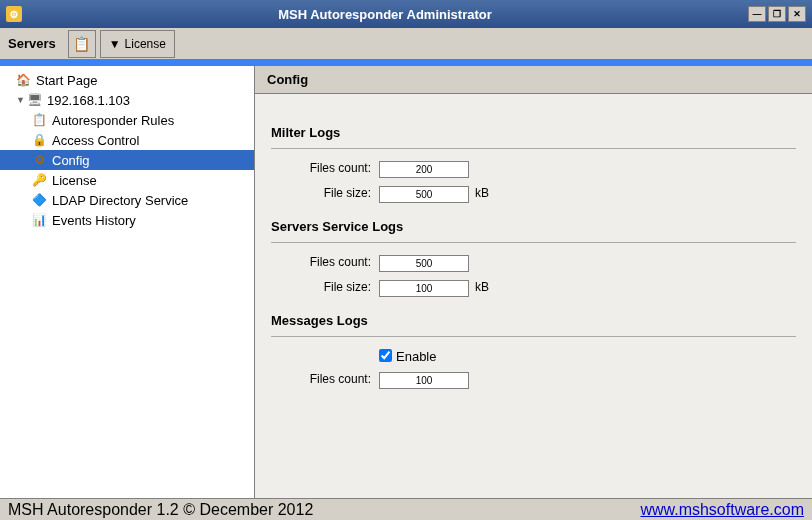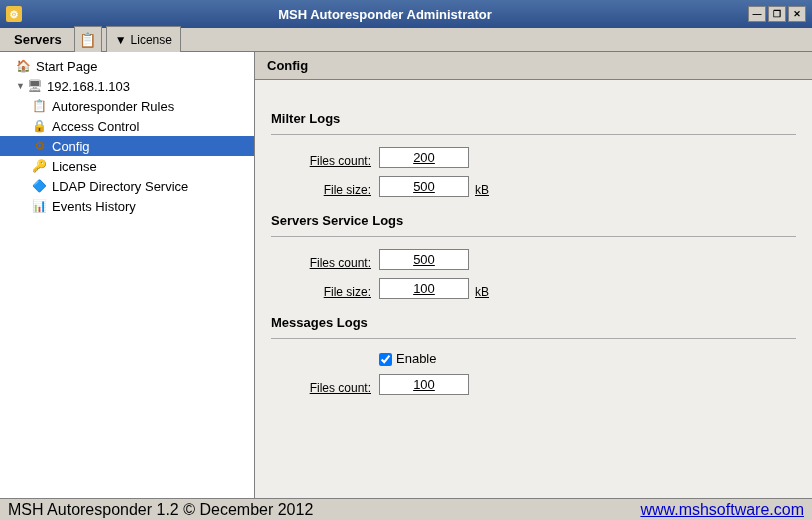--- a/index.html
+++ b/index.html
@@ -64,26 +64,26 @@
     
     .main-container {
       display: flex;
       flex-direction: column;
       height: 492px;
     }
 
     
     .toolbar {
       background: #d4d0c8;
-      border-bottom: 1px solid #3b82f6;
-      padding: 4px 12px;
+      border-bottom: 7px solid #3b82f6;
+      padding: 4px 6px;
       display: flex;
       align-items: center;
       gap: 4px;
-      height: 24px;
+      height: 38px;
     }
     .toolbar-btn {
       background: #d4d0c8;
       border: 1px solid #808080;
       padding: 3px 8px;
       display: flex;
       align-items: center;
       gap: 4px;
       cursor: pointer;
       font-size: 12px;
@@ -174,46 +174,45 @@
       margin-bottom: 8px;
       margin-top: 4px;
     }
     .section-divider {
       border: none;
       border-top: 1px solid #aaa;
       margin-bottom: 12px;
     }
     .form-row {
       display: flex;
-      align-items: flex-end;
+      align-items: flex-start;
       margin-bottom: 8px;
-      text-decoration: underline;
     }
     .form-label {
       text-align: right;
       width: 100px;
       margin-right: 8px;
       font-size: 12px;
     }
     .form-input {
       border: 1px solid #808080;
       background: white;
       padding: 2px 4px;
       width: 90px;
       text-align: center;
-      font-size: 13px;
+      font-size: 10px;
     }
     .form-unit {
       margin-left: 6px;
       font-size: 12px;
     }
 
     .checkbox-row {
       display: flex;
-      align-items: flex-end;
+      align-items: flex-start;
       margin-bottom: 8px;
       padding-left: 108px;
     }
     .checkbox-row input[type="checkbox"] {
       margin-right: 4px;
     }
 
     
     .status-bar {
       background: #d4d0c8;

